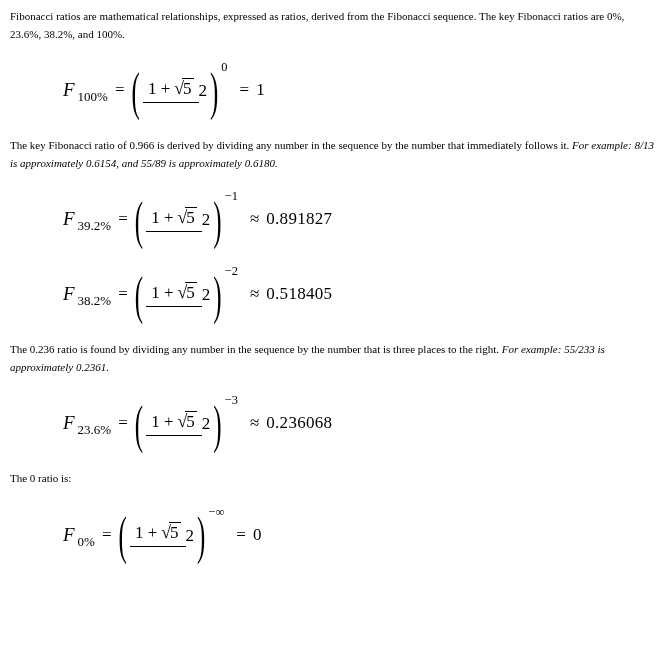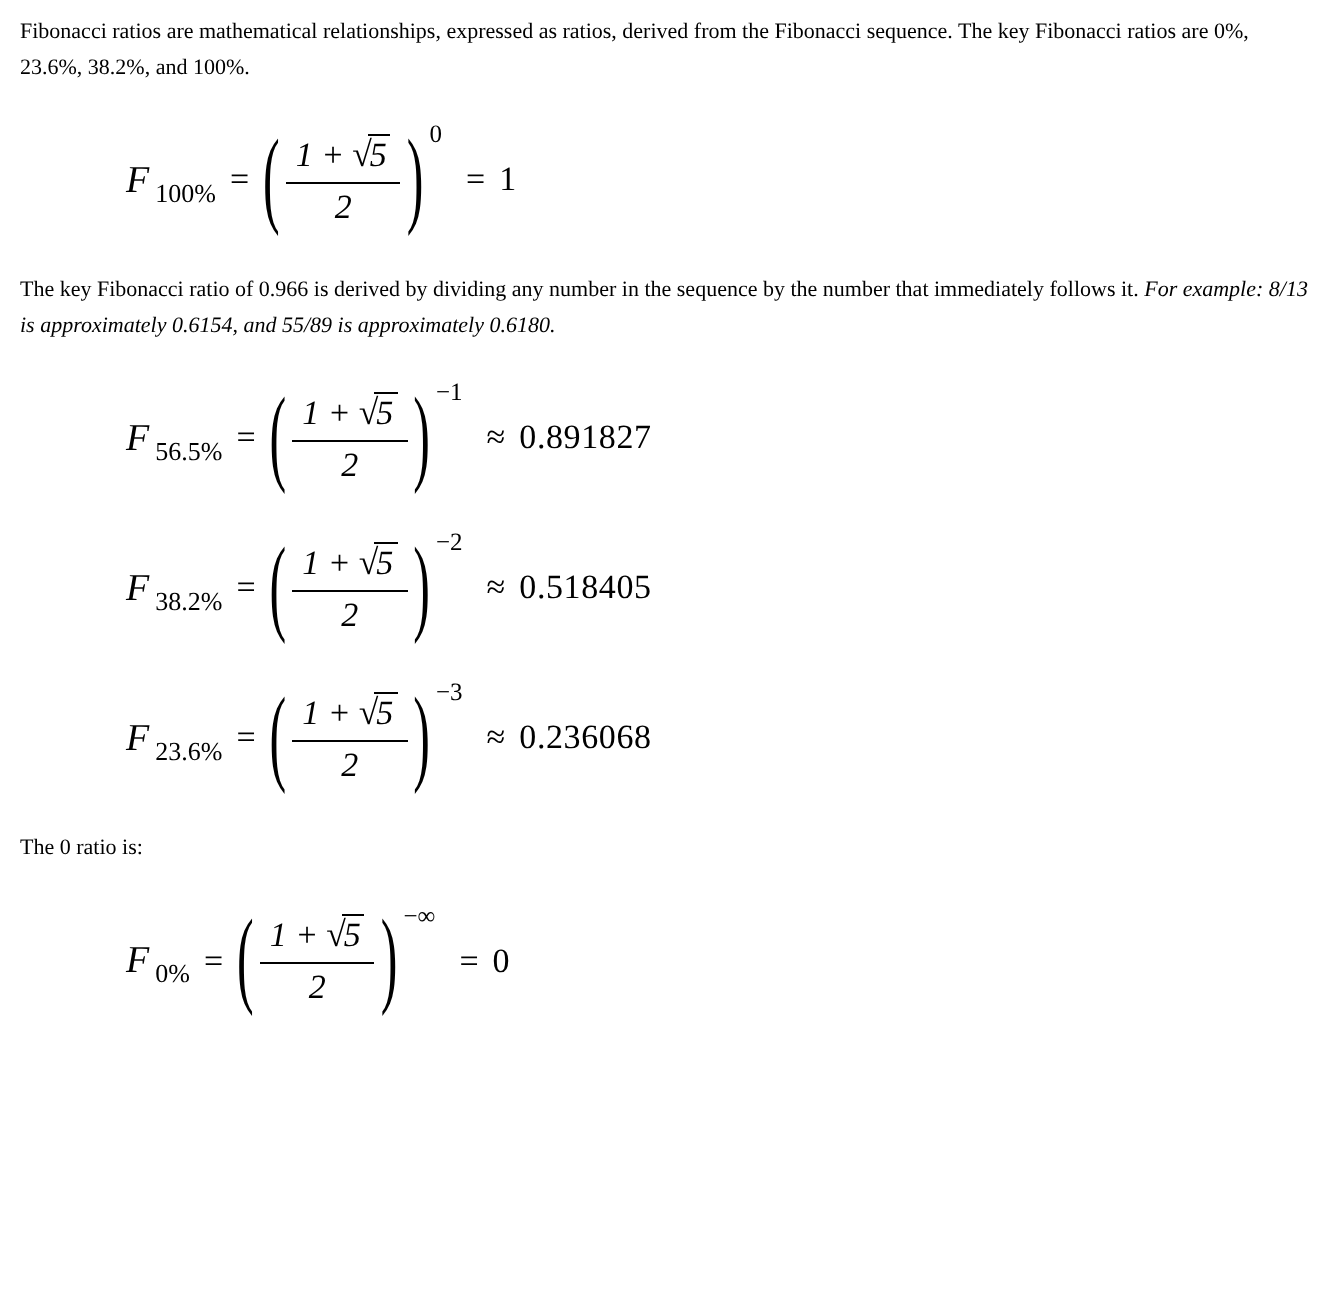--- a/index.html
+++ b/index.html
@@ -54,24 +54,23 @@
   }
   .f-paren {
     display: inline-block;
     font-size: 25px;
     line-height: 1;
     transform: scaleY(2.15);
     transform-origin: center;
   }
   .f-frac {
     display: inline-flex;
-    flex-direction: column;
+    flex-direction: row;
     align-items: center;
     margin: 0 3px;
-    font-style: italic;
   }
   .f-num {
     display: inline-block;
     border-bottom: 1.2px solid #000000;
     padding: 0 5px 3px 5px;
     white-space: nowrap;
   }
   .f-den {
     padding-top: 2px;
   }
@@ -116,21 +115,21 @@
     <span class="f-paren">)</span>
     <span class="f-exp">0</span>
     <span class="f-rel">=</span>
     <span class="f-result">1</span>
   </div>
 </section>
 
 <section class="doc-section">
   <p class="para"><span class="run">The key Fibonacci ratio of 0.966 is derived by dividing any number in the sequence by the number that immediately follows it. </span><span class="run italic">For example: 8/13 is approximately 0.6154, and 55/89 is approximately 0.6180.</span></p>
   <div class="formula">
-    <span class="f-lhs"><span class="f-var">F</span><span class="f-sub">56.5%</span></span>
+    <span class="f-lhs"><span class="f-var">F</span><span class="f-sub">39.2%</span></span>
     <span class="f-rel">=</span>
     <span class="f-paren">(</span>
     <span class="f-frac">
       <span class="f-num"><span>1 +</span><span class="f-sqrt"><span class="f-radsign">√</span><span class="f-radicand">5</span></span></span>
       <span class="f-den">2</span>
     </span>
     <span class="f-paren">)</span>
     <span class="f-exp">−1</span>
     <span class="f-rel">≈</span>
     <span class="f-result">0.891827</span>
@@ -147,20 +146,21 @@
       <span class="f-den">2</span>
     </span>
     <span class="f-paren">)</span>
     <span class="f-exp">−2</span>
     <span class="f-rel">≈</span>
     <span class="f-result">0.518405</span>
   </div>
 </section>
 
 <section class="doc-section">
+  <p class="para"><span class="run">The 0.236 ratio is found by dividing any number in the sequence by the number that is three places to the right. </span><span class="run italic">For example: 55/233 is approximately 0.2361.</span></p>
   <div class="formula">
     <span class="f-lhs"><span class="f-var">F</span><span class="f-sub">23.6%</span></span>
     <span class="f-rel">=</span>
     <span class="f-paren">(</span>
     <span class="f-frac">
       <span class="f-num"><span>1 +</span><span class="f-sqrt"><span class="f-radsign">√</span><span class="f-radicand">5</span></span></span>
       <span class="f-den">2</span>
     </span>
     <span class="f-paren">)</span>
     <span class="f-exp">−3</span>

